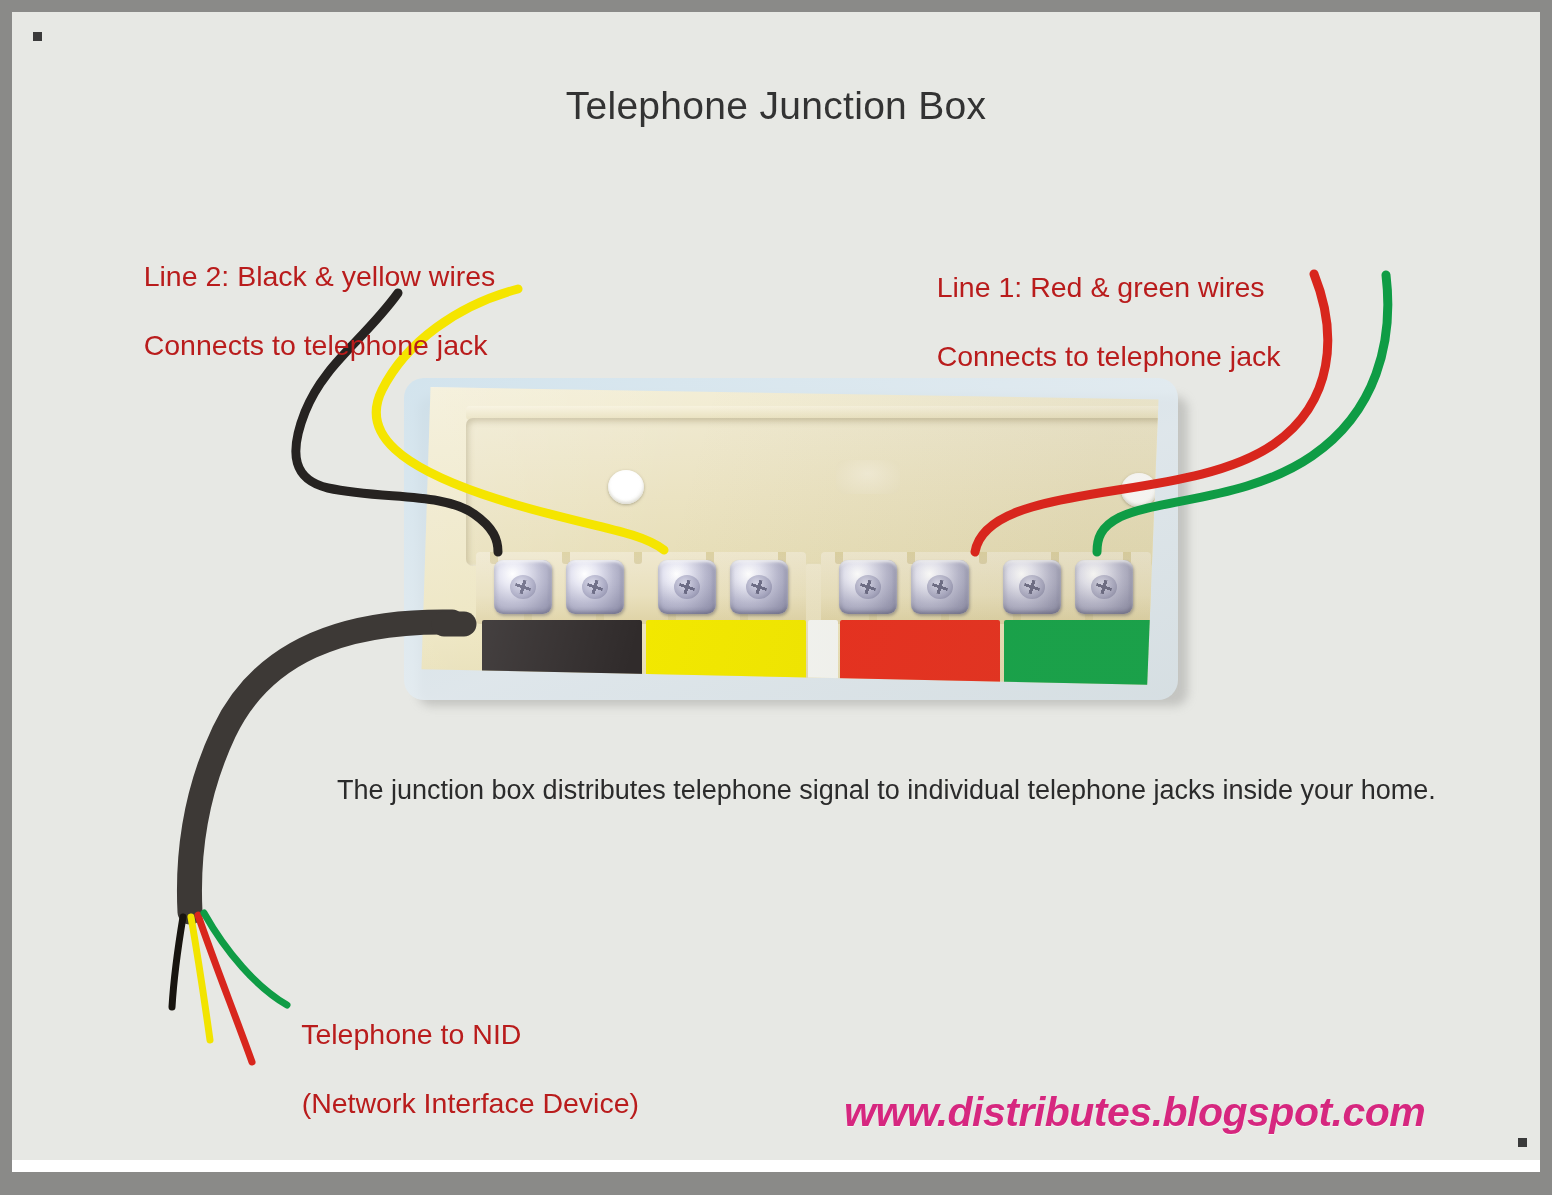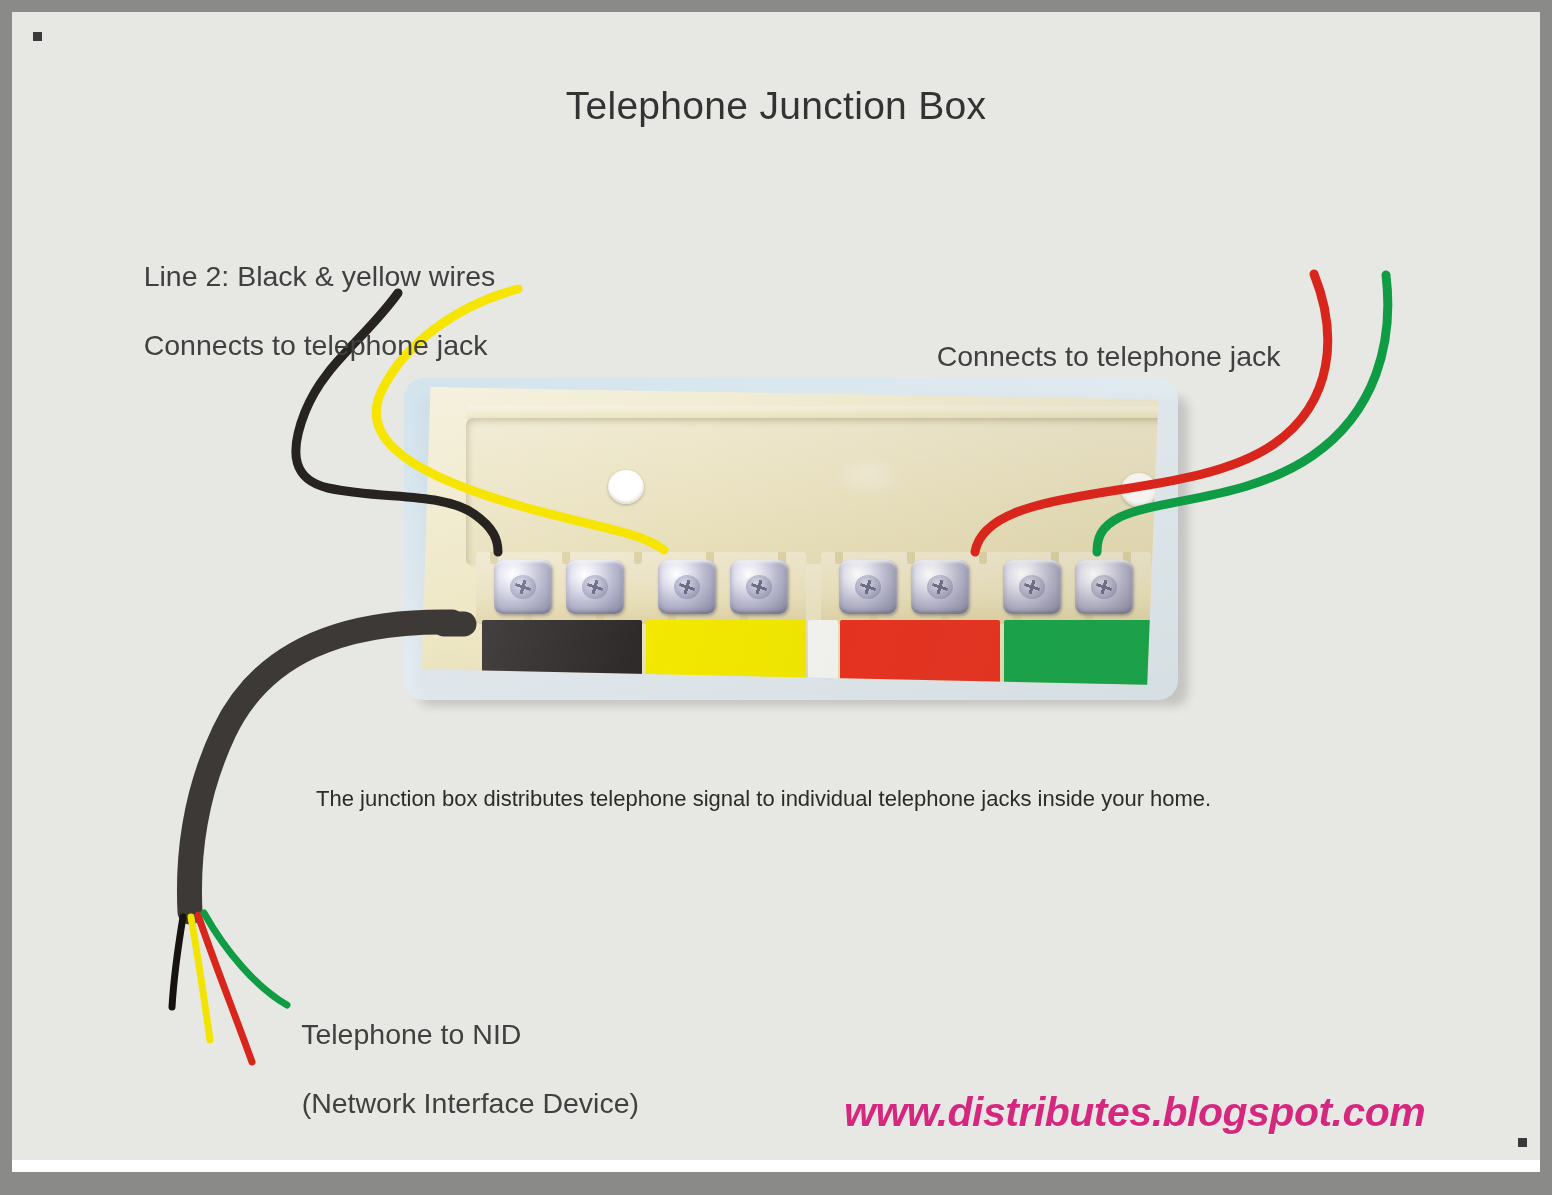--- a/index.html
+++ b/index.html
@@ -21,29 +21,29 @@
     position:absolute;left:0;bottom:0;width:100%;height:12px;
     background:#ffffff;
   }
   .marker{
     position:absolute;width:9px;height:9px;background:#3a3a3a;
   }
   #marker-tl{left:21px;top:20px;}
   #marker-br{left:1506px;top:1126px;}
 
   
-  .txt{position:absolute;color:#404040;white-space:pre;line-height:1.22;}
+  .txt{position:absolute;color:#b91c1c;white-space:pre;line-height:1.22;}
   #title{
     left:0;right:0;top:70px;text-align:center;
     font-size:39px;letter-spacing:.3px;color:#333;
   }
   #label-line2{left:100px;top:212px;font-size:28.5px;}
   #label-line1{left:893px;top:223px;font-size:28.5px;}
   #label-nid{left:258px;top:970px;font-size:28.5px;}
-  #caption{left:304px;top:762px;font-size:22px;color:#2b2b2b;margin-top:12px;}
+  #caption{left:325px;top:762px;font-size:27px;color:#2b2b2b;}
   #website{
     left:832px;top:1075px;font-size:41px;
     color:#d6277f;font-style:italic;font-weight:bold;
     letter-spacing:-.5px;
     text-shadow:0 1px 0 rgba(255,255,255,.6);
   }
 
   
   #wires,#wires-top{
     position:absolute;left:0;top:0;width:1528px;height:1160px;
@@ -254,21 +254,21 @@
                C 1088 515 1085 527 1085 540" stroke="#0f9c45" stroke-width="9"></path>
     </g>
   </svg>
 
   <div class="txt" id="label-line2">
     <span>Line 2: Black &amp; yellow wires</span><br>
     <span>Connects to telephone jack</span>
   </div>
 
   <div class="txt" id="label-line1">
-    <br>
+    <span>Line 1: Red &amp; green wires</span><br>
     <span>Connects to telephone jack</span>
   </div>
 
   <div class="txt" id="label-nid">
     <span>Telephone to NID</span><br>
     <span>(Network Interface Device)</span>
   </div>
 
   <div class="txt" id="caption">The junction box distributes telephone signal to individual telephone jacks inside your home.</div>
 

